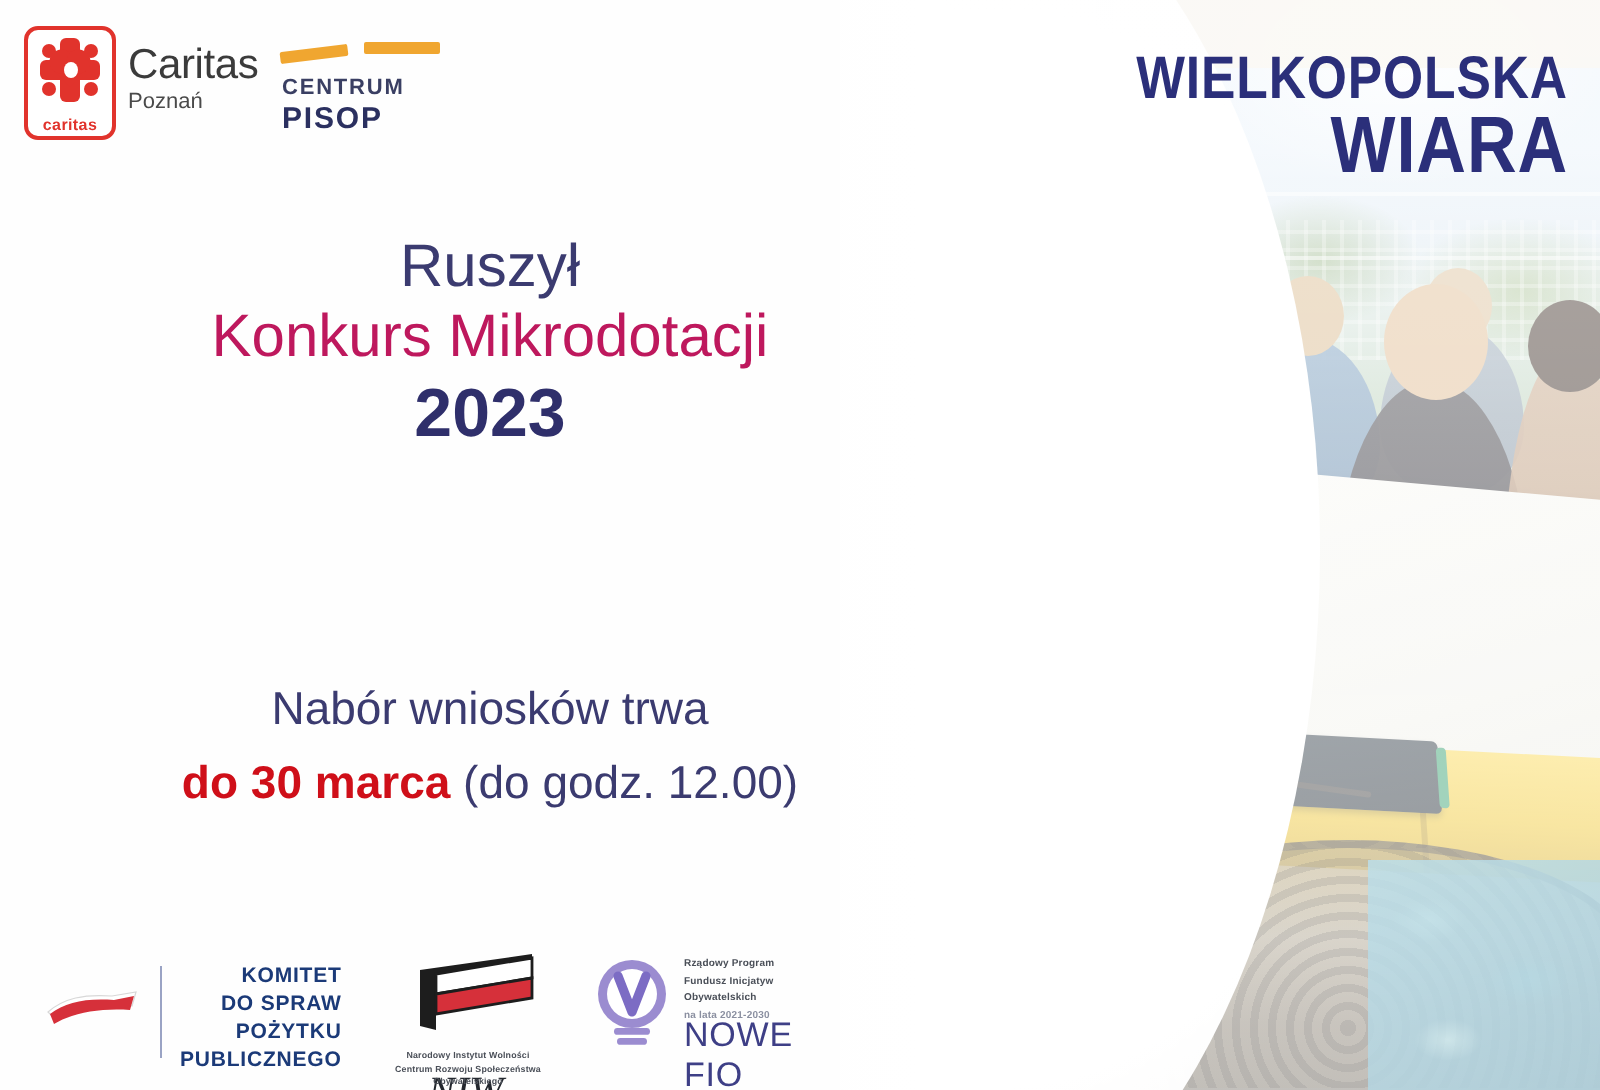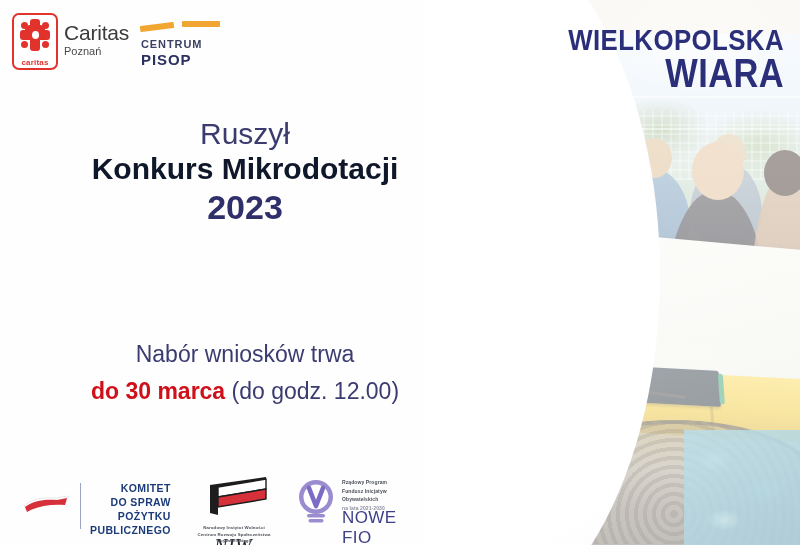--- a/index.html
+++ b/index.html
@@ -209,21 +209,21 @@
     color:#3a3f63;letter-spacing:.9px;
   }
   .pisop-name{
     position:absolute;left:3px;top:33px;font-size:15px;font-weight:700;
     color:#2b3060;letter-spacing:.9px;
   }
 
   
   .copy{position:absolute;left:0;top:104px;width:490px;text-align:center;color:#39396b;margin-top:12px;}
   .line1{font-size:30px;line-height:1.18;color:#3b3b70;font-weight:400;}
-  .line2{font-size:30px;line-height:1.18;color:#0f172a;font-weight:700;}
+  .line2{font-size:30px;line-height:1.18;color:#be185d;font-weight:400;}
   .line3{font-size:37px;line-height:1.22;color:#2f2f6b;font-weight:700;margin-top:2px;}
   .line4{font-size:34px;line-height:1.2;color:#2f2f6b;font-weight:700;}
 
   .sub{position:absolute;left:0;top:340px;width:490px;text-align:center;}
   .sub1{font-size:23px;color:#3b3b70;line-height:1.3;}
   .sub2{font-size:23px;color:#3b3b70;line-height:1.35;margin-top:6px;}
   .red{color:#cf0f19;font-weight:700;margin-top:24px;}
 
   
   .brand{

